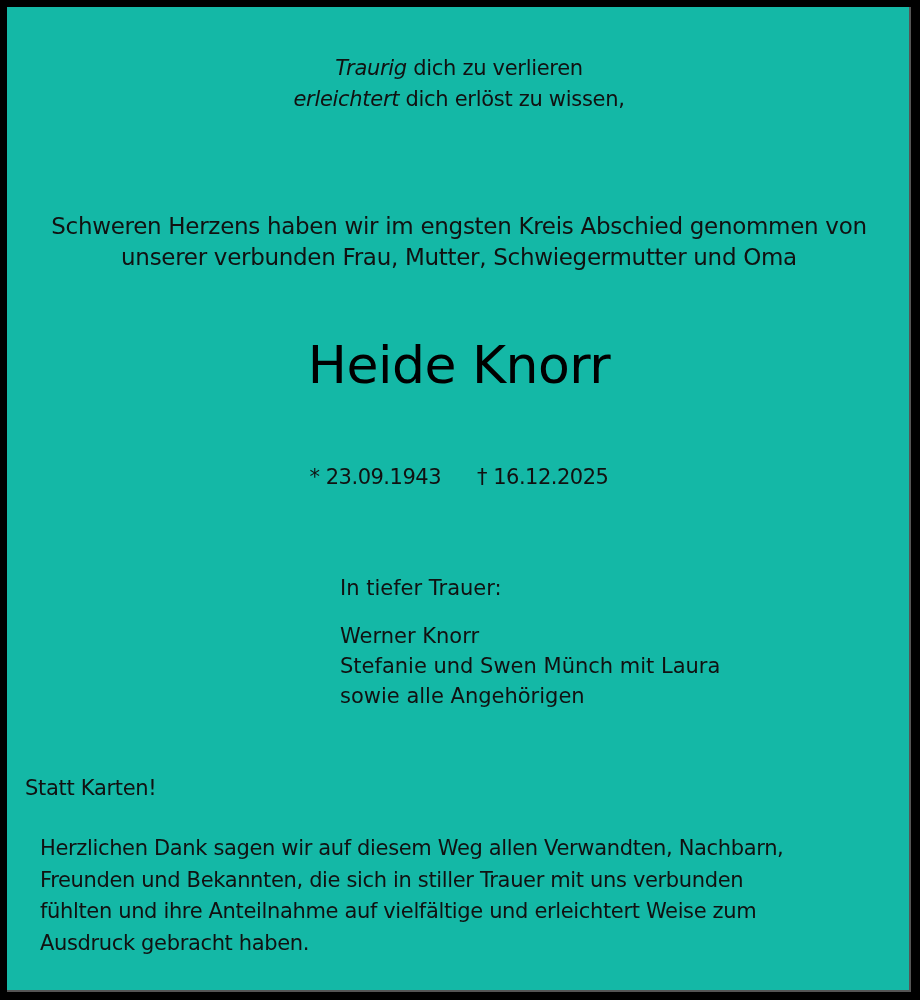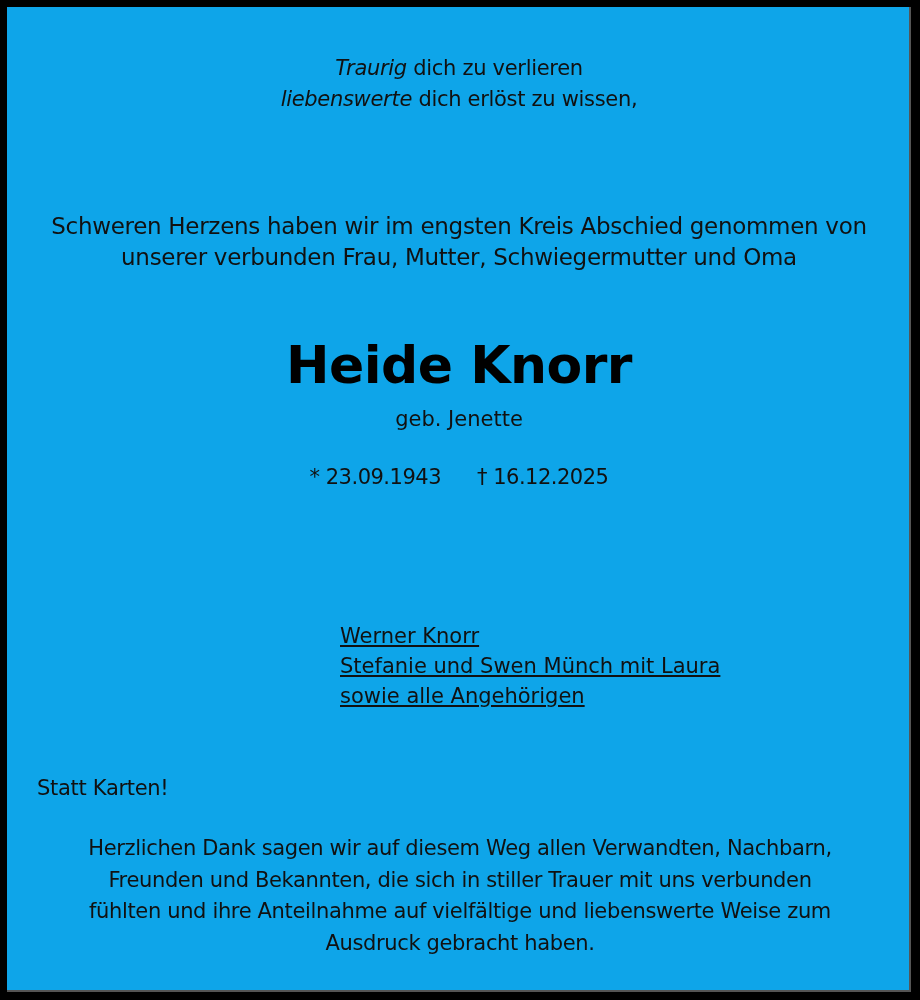--- a/index.html
+++ b/index.html
@@ -19,21 +19,21 @@
       height: 1000px;
       box-sizing: border-box;
       background: #000;
     }
     .paper {
       position: absolute;
       left: 7px;
       top: 7px;
       width: 904px;
       height: 985px;
-      background: #0ea5e9;
+      background: #14b8a6;
       color: #111;
       font-family: "DejaVu Sans", sans-serif;
       border-right: 2px solid #555;
       border-bottom: 2px solid #555;
       box-sizing: border-box;
     }
     .poem {
       position: absolute;
       top: 46px;
       left: 0;
@@ -56,21 +56,21 @@
       letter-spacing: -0.3px;
     }
     .name {
       position: absolute;
       top: 328px;
       left: 0;
       width: 904px;
       text-align: center;
       font-size: 52px;
       line-height: 60px;
-      font-weight: bold;
+      font-weight: normal;
       letter-spacing: -0.5px;
       color: #000;
     }
     .maiden {
       position: absolute;
       top: 397px;
       left: 0;
       width: 904px;
       text-align: center;
       font-size: 21px;
@@ -93,76 +93,75 @@
       left: 333px;
       font-size: 21px;
       line-height: 30px;
     }
     .mourners {
       position: absolute;
       top: 614px;
       left: 333px;
       font-size: 21px;
       line-height: 30px;
-      text-decoration: underline;
     }
     .mourners div { white-space: nowrap; }
     .statt {
       position: absolute;
       top: 766px;
-      left: 30px;
+      left: 18px;
       font-size: 21px;
       line-height: 30px;
       letter-spacing: -0.3px;
     }
     .thanks {
       position: absolute;
       top: 826px;
       left: 33px;
       width: 840px;
       font-size: 21px;
       line-height: 31.5px;
       letter-spacing: -0.35px;
     }
-    .thanks div { white-space: nowrap; text-align: center; }
+    .thanks div { white-space: nowrap; }
   </style>
 </head>
 <body>
 
 <div class="frame">
   <div class="paper">
 
     <div class="poem">
       <div><em>Traurig</em><span> dich zu verlieren</span></div>
-      <div><em>liebenswerte</em><span> dich erlöst zu wissen,</span></div>
+      <div><em>erleichtert</em><span> dich erlöst zu wissen,</span></div>
     </div>
 
     <div class="intro">
       <div>Schweren Herzens haben wir im engsten Kreis Abschied genommen von</div>
       <div>unserer verbunden Frau, Mutter, Schwiegermutter und Oma</div>
     </div>
 
     <div class="name">Heide Knorr</div>
 
-    <div class="maiden">geb. Jenette</div>
 
     <div class="dates">
       <span>* 23.09.1943</span><span class="gap"></span><span>† 16.12.2025</span>
     </div>
 
+    <div class="mourn">In tiefer Trauer:</div>
 
     <div class="mourners">
       <div>Werner Knorr</div>
       <div>Stefanie und Swen Münch mit Laura</div>
       <div>sowie alle Angehörigen</div>
     </div>
 
     <div class="statt">Statt Karten!</div>
 
     <div class="thanks">
       <div>Herzlichen Dank sagen wir auf diesem Weg allen Verwandten, Nachbarn,</div>
       <div>Freunden und Bekannten, die sich in stiller Trauer mit uns verbunden</div>
-      <div>fühlten und ihre Anteilnahme auf vielfältige und liebenswerte Weise zum</div>
+      <div>fühlten und ihre Anteilnahme auf vielfältige und erleichtert Weise zum</div>
       <div>Ausdruck gebracht haben.</div>
     </div>
 
   </div>
 </div>
 
 </body></html>

